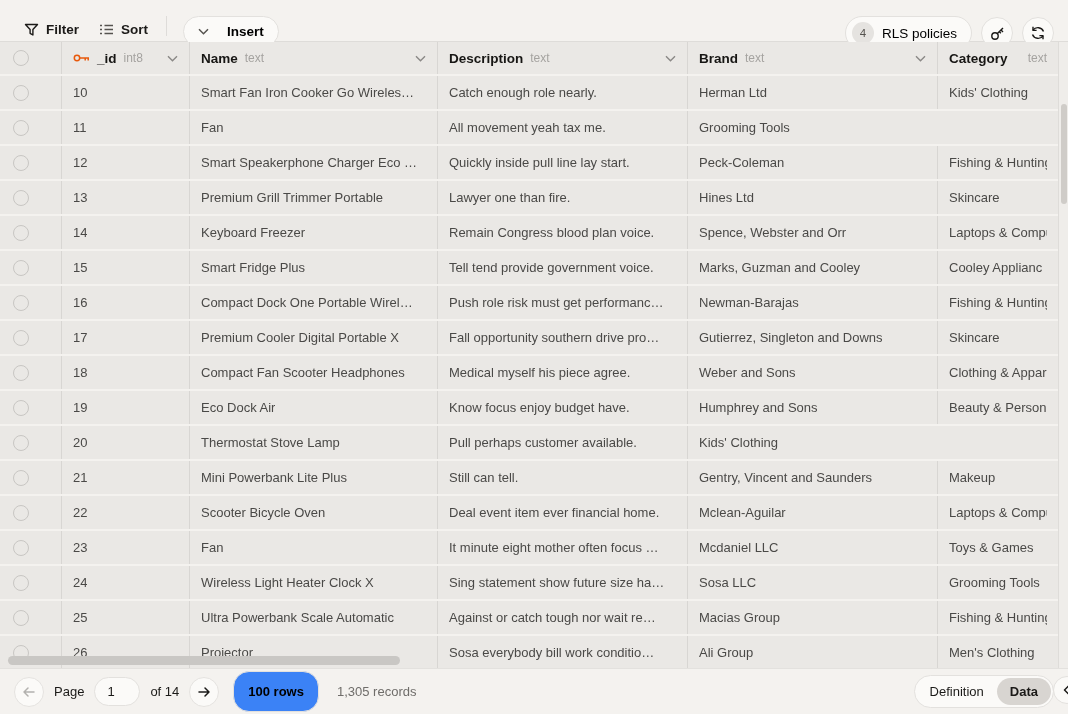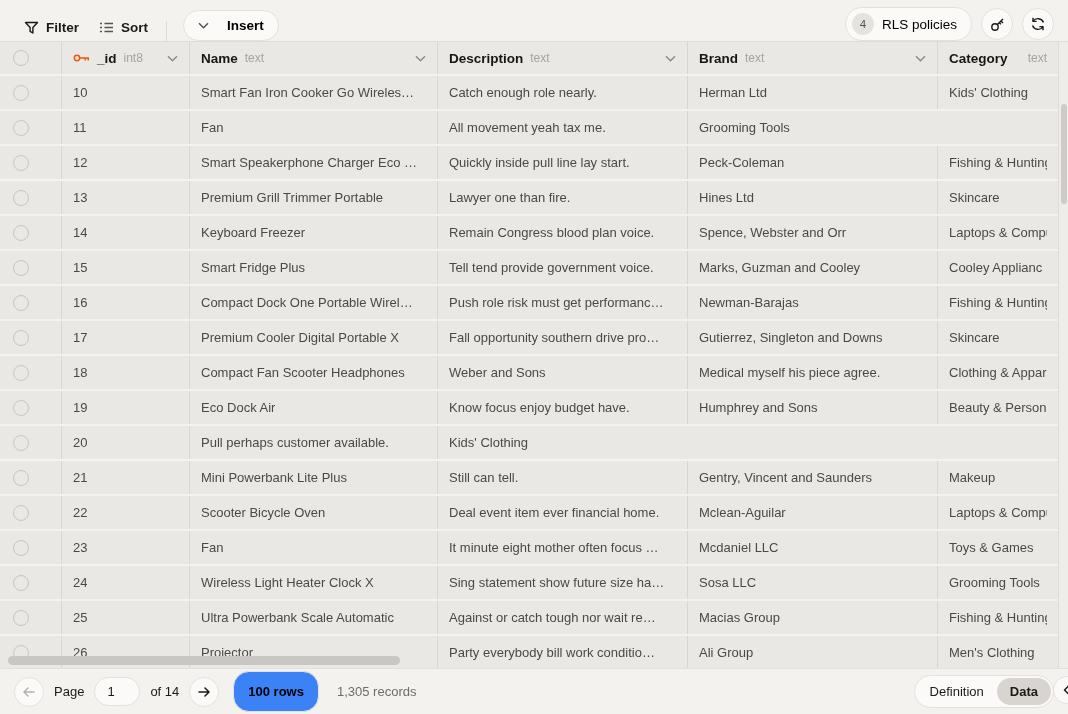--- a/index.html
+++ b/index.html
@@ -6,21 +6,21 @@
   html,body { width:1068px; height:714px; overflow:hidden; }
   body {
     font-family:"Liberation Sans", sans-serif;
     background:#f4f2ef;
     color:#1b1a18;
     position:relative;
   }
   
   .toolbar {
     position:absolute; top:0; left:0; right:0; height:42px;
-    display:flex; align-items:flex-end; padding:0 14px;
+    display:flex; align-items:flex-start; padding:16px 14px;
     border-bottom:1px solid #dedcd9;
   }
   .tool-item {
     display:flex; align-items:center; gap:7px;
     font-weight:bold; font-size:13.5px; color:#1b1a18;
     padding:6px 10px; cursor:pointer; border-radius:16px;
   }
   .tool-divider { width:1px; height:20px; background:#dedcd9; margin:0 8px; }
   .pill-btn {
     display:flex; align-items:center; gap:18px;
@@ -406,26 +406,26 @@
     <div class="tcell check-cell">
       <span class="circle-check"></span>
     </div>
     <div class="tcell">
           <span class="cell-text">18</span>
         </div>
     <div class="tcell">
           <span class="cell-text">Compact Fan Scooter Headphones</span>
         </div>
     <div class="tcell">
+          <span class="cell-text">Medical myself his piece agree.</span>
+        </div>
+    <div class="tcell">
           <span class="cell-text">Weber and Sons</span>
         </div>
     <div class="tcell">
-          <span class="cell-text">Medical myself his piece agree.</span>
-        </div>
-    <div class="tcell">
           <span class="cell-text">Clothing &amp; Appar</span>
         </div>
   </div>
 
   <div class="trow">
     <div class="tcell check-cell">
       <span class="circle-check"></span>
     </div>
     <div class="tcell">
           <span class="cell-text">19</span>
@@ -445,20 +445,23 @@
   </div>
 
   <div class="trow">
     <div class="tcell check-cell">
       <span class="circle-check"></span>
     </div>
     <div class="tcell">
           <span class="cell-text">20</span>
         </div>
     <div class="tcell">
+          <span class="cell-text">Thermostat Stove Lamp</span>
+        </div>
+    <div class="tcell">
           <span class="cell-text">Pull perhaps customer available.</span>
         </div>
     <div class="tcell">
           <span class="cell-text">Kids' Clothing</span>
         </div>
   </div>
 
   <div class="trow">
     <div class="tcell check-cell">
       <span class="circle-check"></span>
@@ -568,21 +571,21 @@
     <div class="tcell check-cell">
       <span class="circle-check"></span>
     </div>
     <div class="tcell">
           <span class="cell-text">26</span>
         </div>
     <div class="tcell">
           <span class="cell-text">Projector</span>
         </div>
     <div class="tcell">
-          <span class="cell-text">Party everybody bill work conditio…</span>
+          <span class="cell-text">Sosa everybody bill work conditio…</span>
         </div>
     <div class="tcell">
           <span class="cell-text">Ali Group</span>
         </div>
     <div class="tcell">
           <span class="cell-text">Men's Clothing</span>
         </div>
   </div>
 </div>
 </div>

